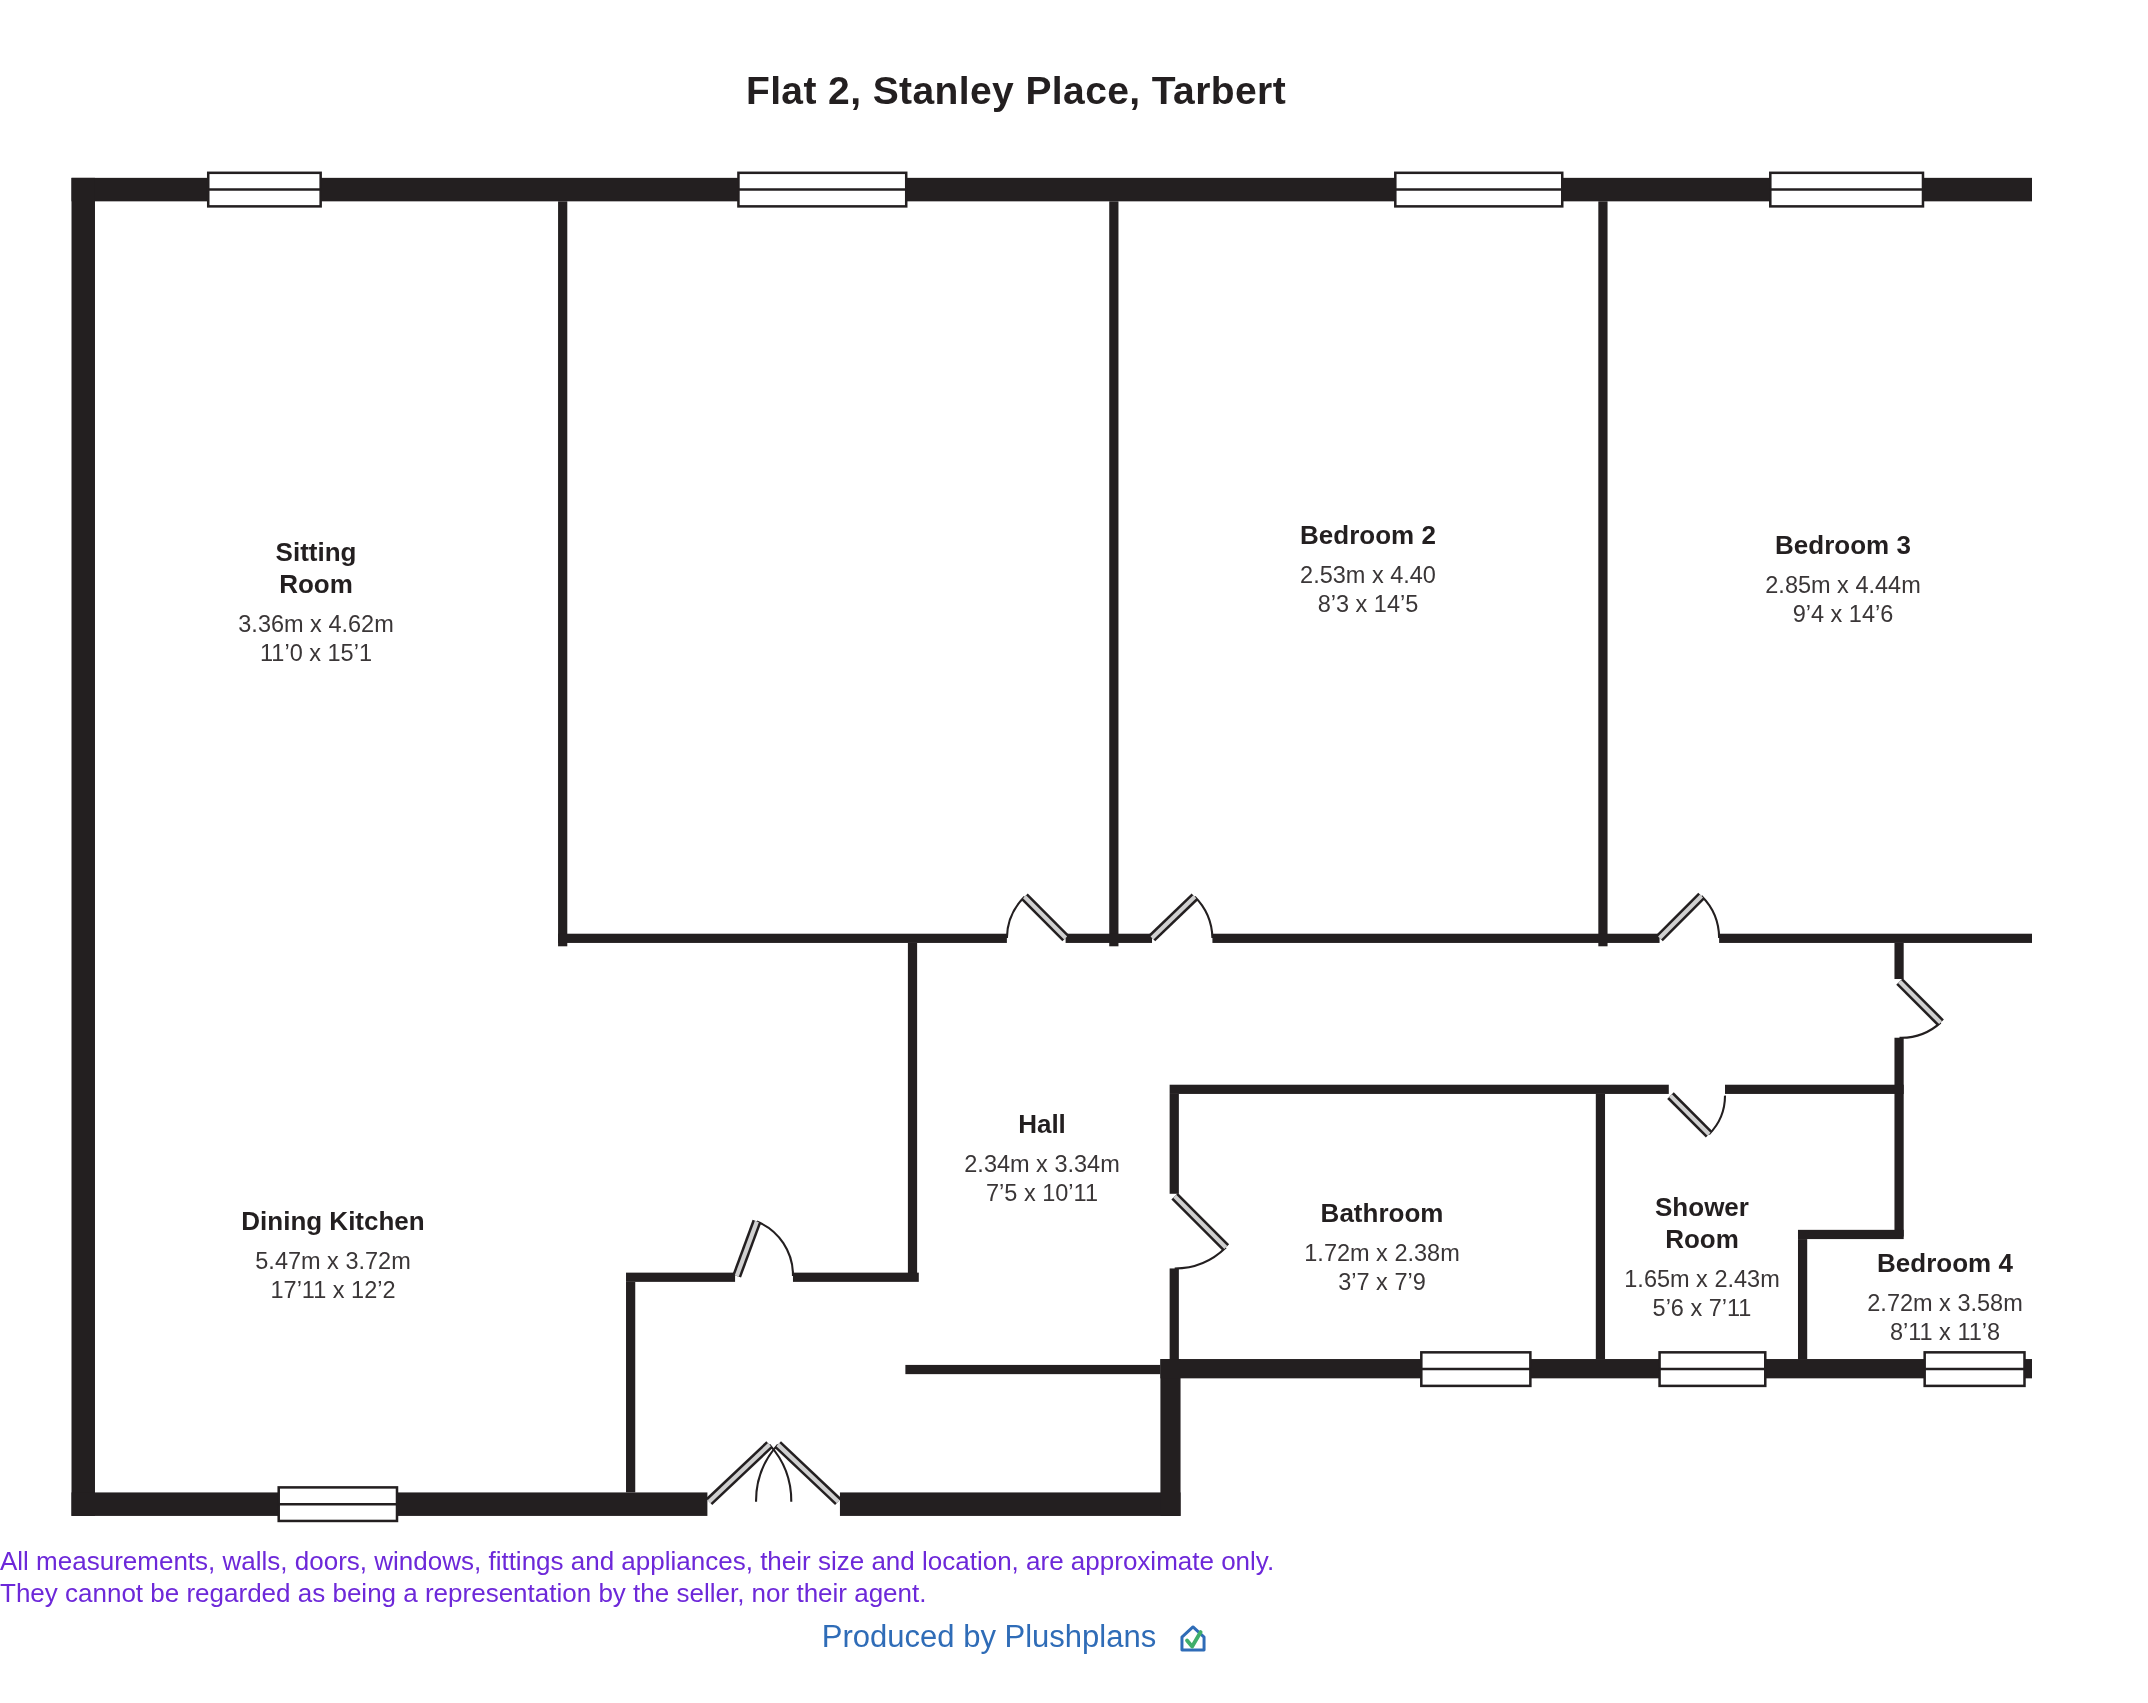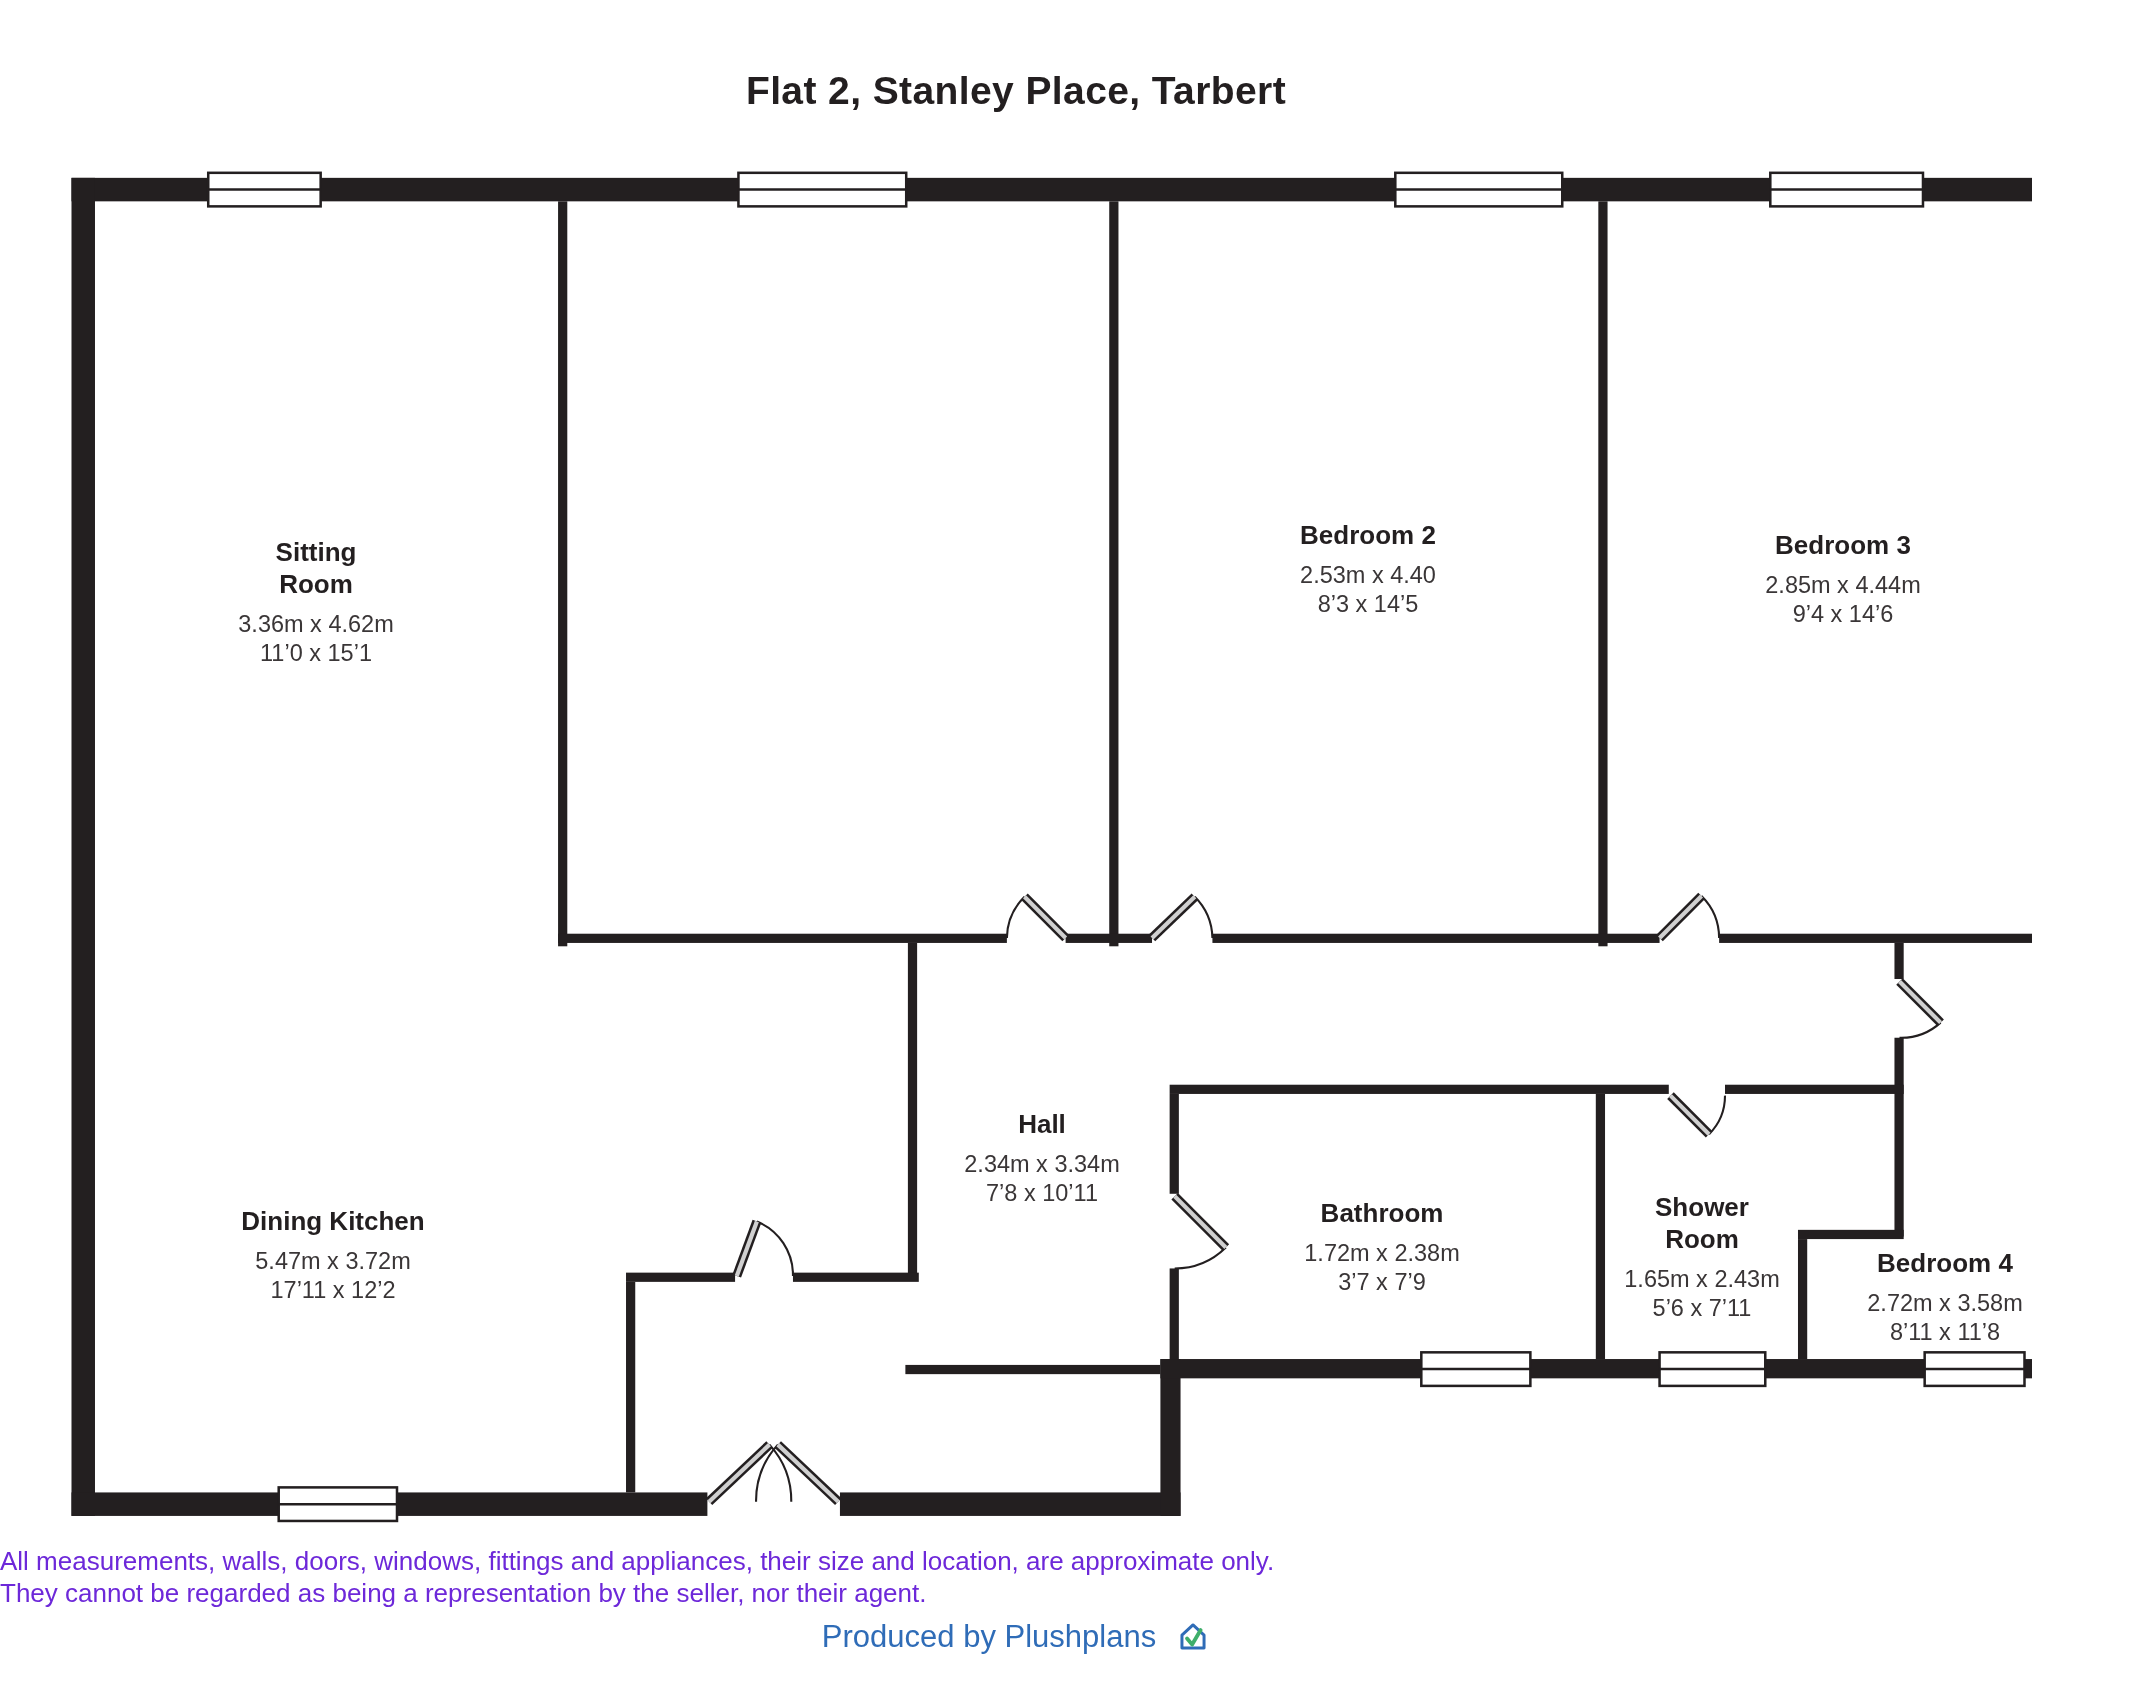--- a/index.html
+++ b/index.html
@@ -5,21 +5,21 @@
   html,body{margin:0;padding:0;background:#ffffff;}
   .page{position:relative;width:2032px;height:1703px;background:#ffffff;overflow:hidden;
         font-family:"Liberation Sans", sans-serif;color:#2d2a2b;}
   .title{position:absolute;top:69px;left:0;width:100%;margin:0;text-align:center;
          font-size:39px;font-weight:bold;color:#231f20;letter-spacing:0.4px;}
   .plan{position:absolute;left:0;top:0;width:2148px;height:1703px;}
   .room-label{position:absolute;transform:translateX(-50%);text-align:center;white-space:nowrap;}
   .room-name{font-size:26px;font-weight:bold;line-height:1.22;margin-bottom:9.2px;white-space:pre-line;color:#231f20;}
   .room-dims{font-size:23.5px;line-height:1.25;color:#3a3637;}
   .footer-line{position:absolute;left:0;width:100%;text-align:left;font-size:26px;color:#6d28d9;}
-  .credit{position:absolute;left:0;width:100%;top:1619px;display:flex;align-items:flex-start;
+  .credit{position:absolute;left:0;width:100%;top:1619px;display:flex;align-items:flex-end;
           justify-content:center;gap:20px;font-size:31px;color:#2f6cb7;}
   .credit svg{display:block;}
 </style>
 </head>
 <body>
 
 <div class="page">
 
   <h1 class="title">Flat 2, Stanley Place, Tarbert</h1>
 
@@ -158,21 +158,21 @@
     <div class="room-dims">9’4 x 14’6</div>
   </div>
   <div class="room-label" style="left:333px;top:1206px">
     <div class="room-name">Dining Kitchen</div>
     <div class="room-dims">5.47m x 3.72m</div>
     <div class="room-dims">17’11 x 12’2</div>
   </div>
   <div class="room-label" style="left:1042px;top:1109px">
     <div class="room-name">Hall</div>
     <div class="room-dims">2.34m x 3.34m</div>
-    <div class="room-dims">7’8 x 10’11</div>
+    <div class="room-dims">7’5 x 10’11</div>
   </div>
   <div class="room-label" style="left:1382px;top:1198px">
     <div class="room-name">Bathroom</div>
     <div class="room-dims">1.72m x 2.38m</div>
     <div class="room-dims">3’7 x 7’9</div>
   </div>
   <div class="room-label" style="left:1702px;top:1192px">
     <div class="room-name">Shower
 Room</div>
     <div class="room-dims">1.65m x 2.43m</div>

